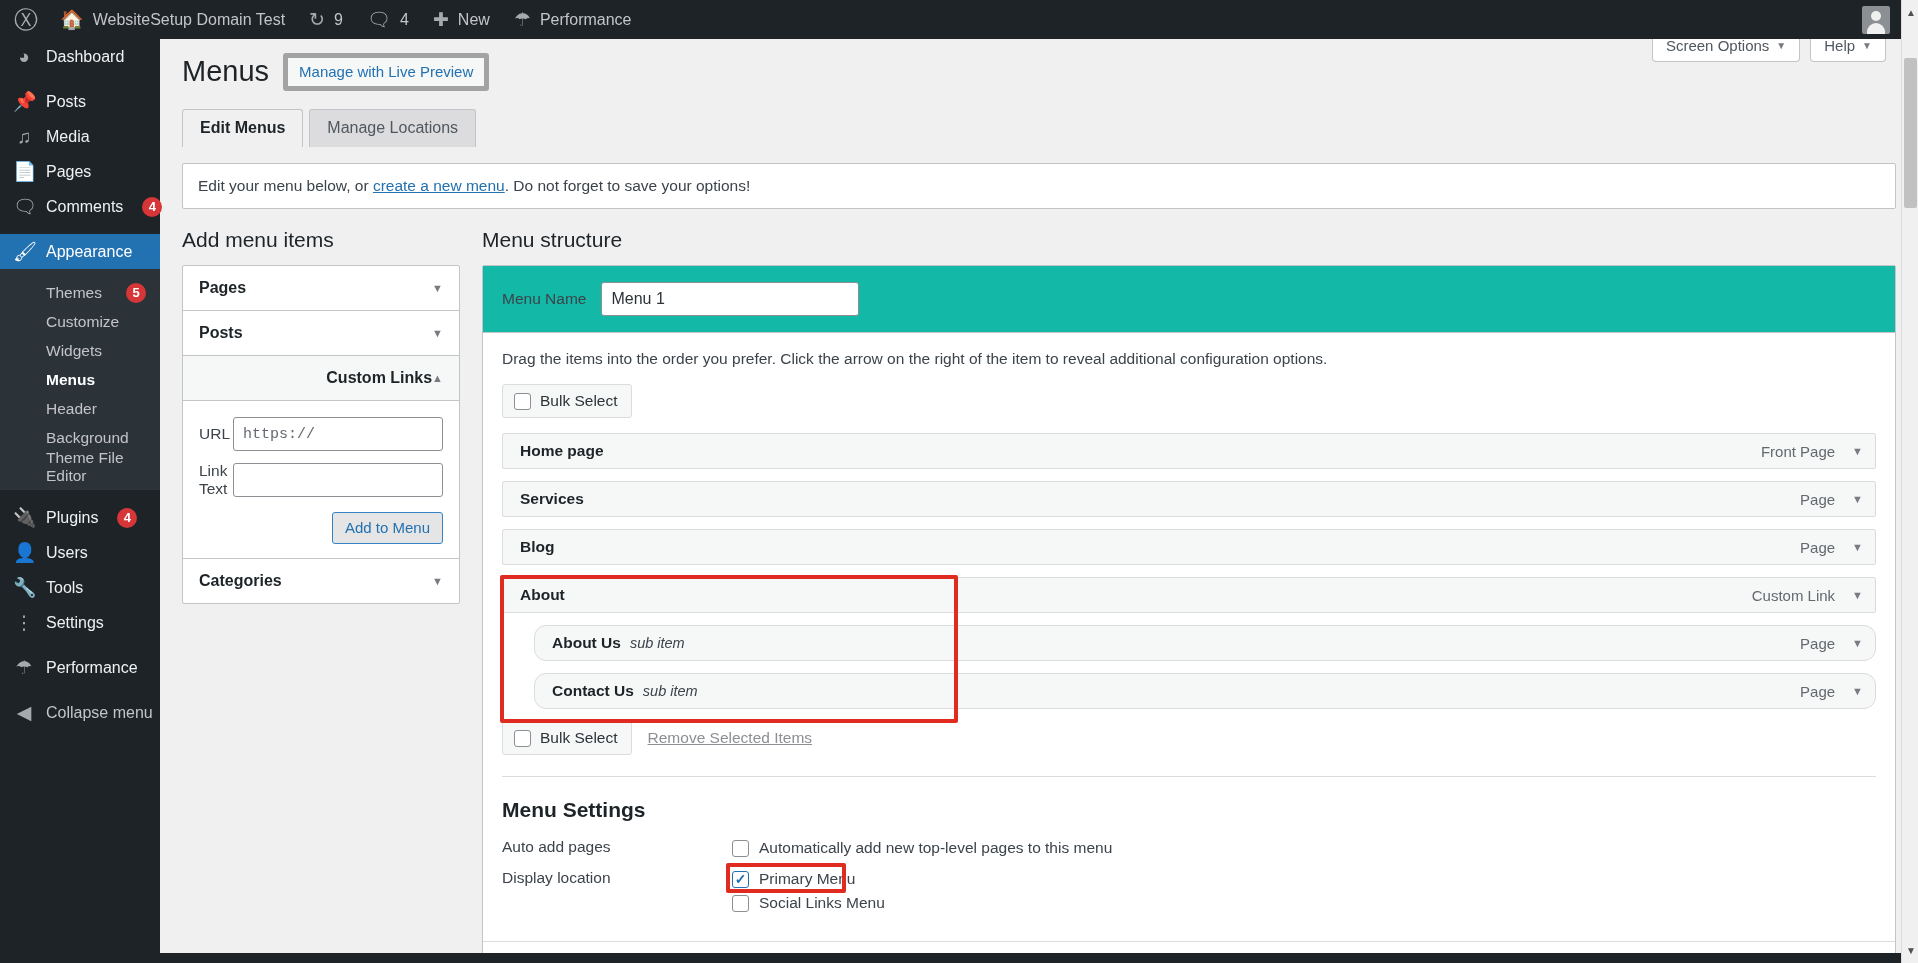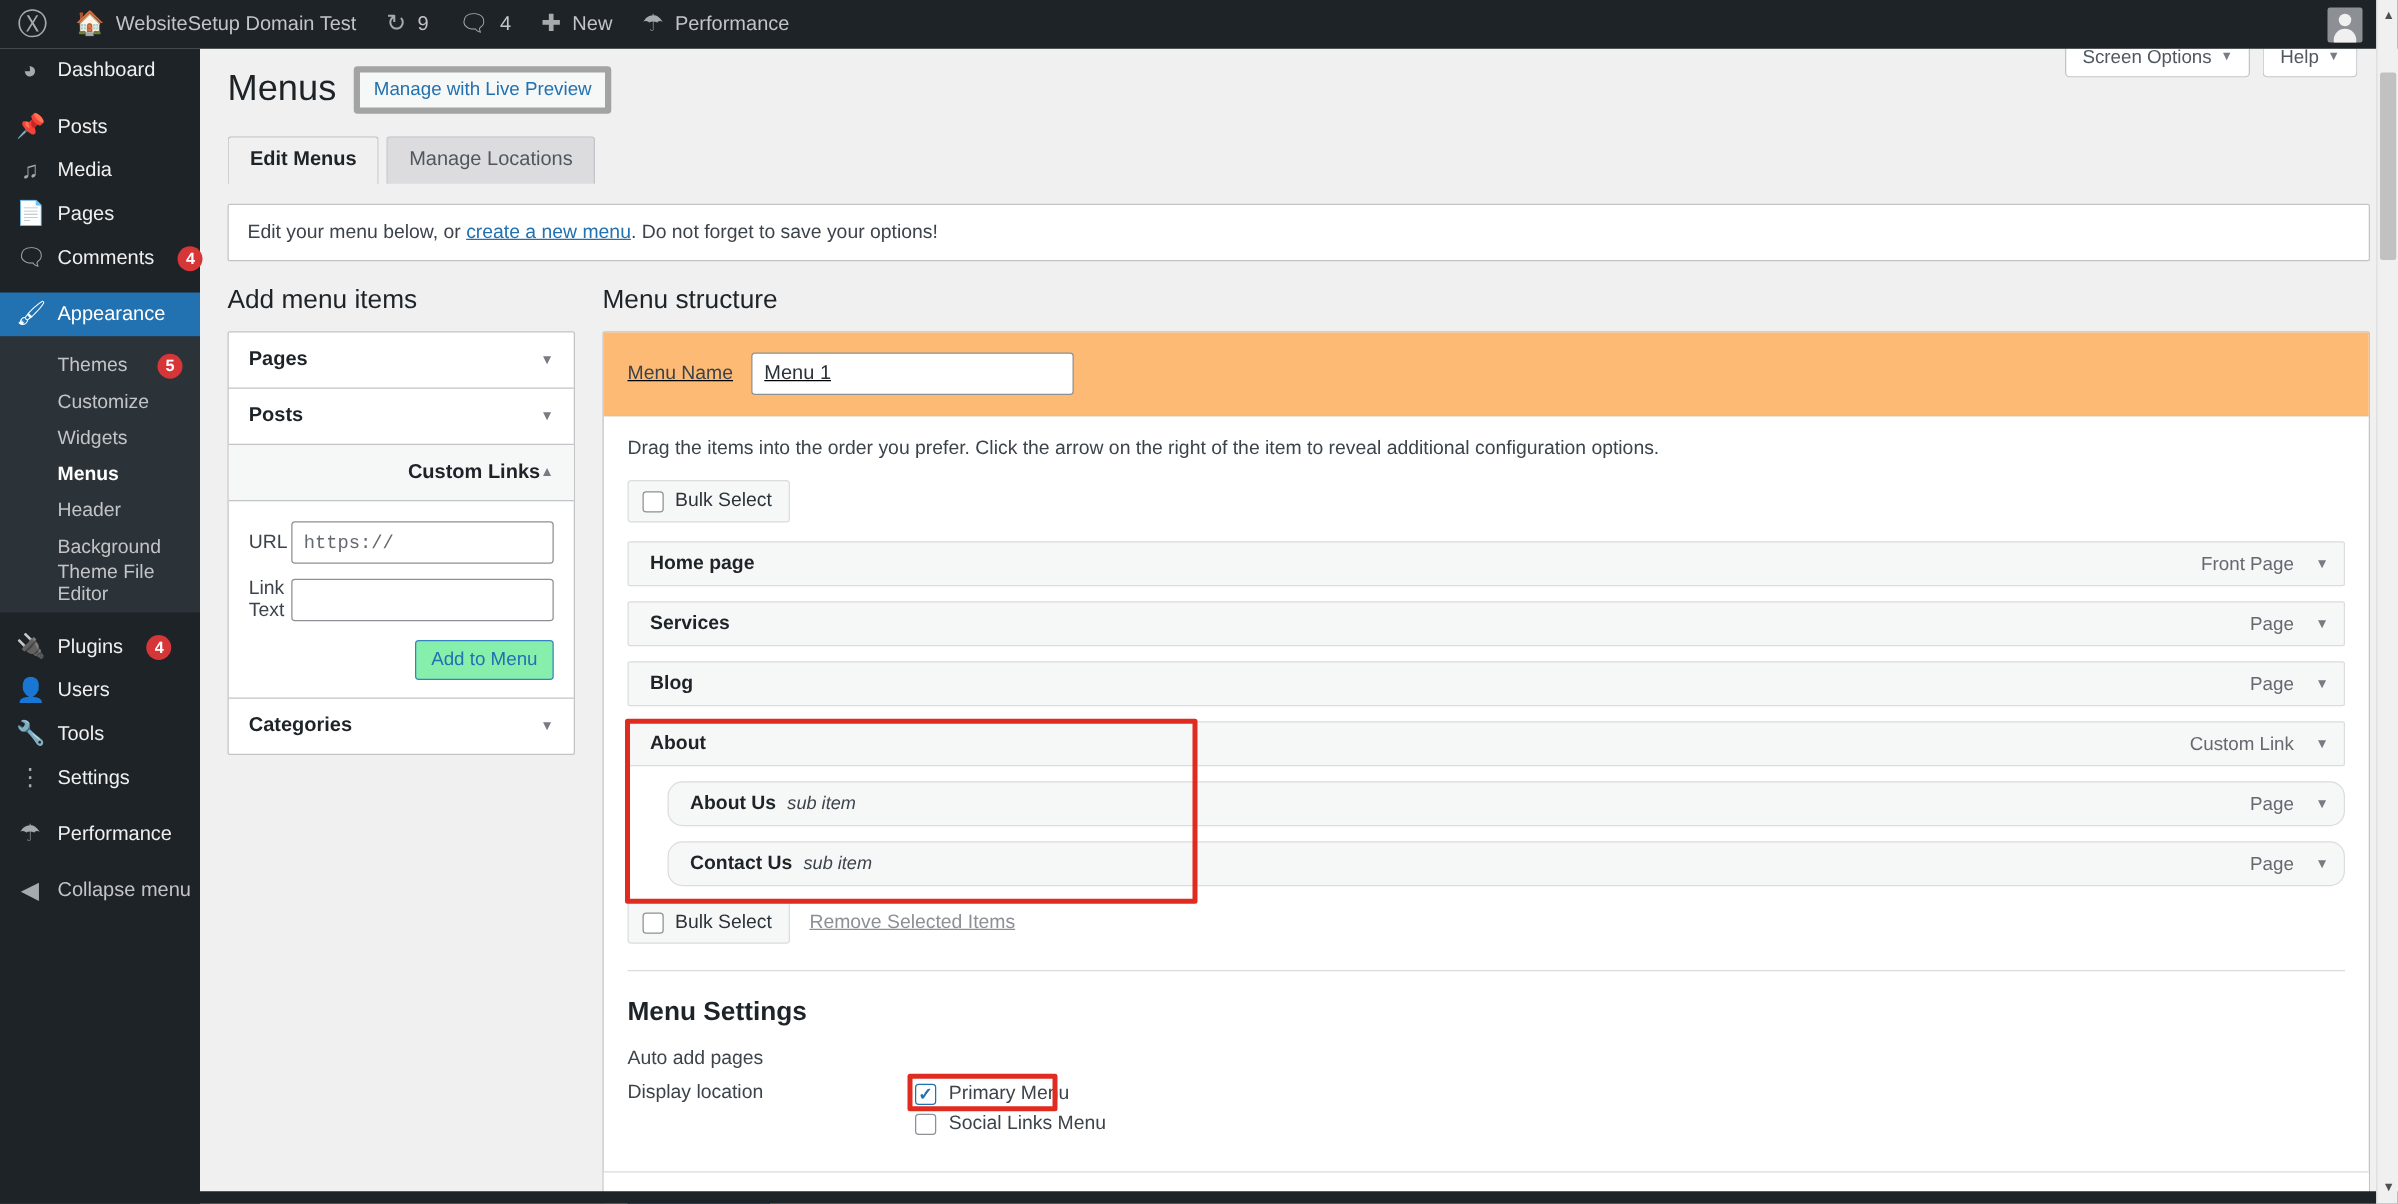--- a/index.html
+++ b/index.html
@@ -122,29 +122,29 @@
   .field-row { display: flex; align-items: center; margin-bottom: 11px; }
   .field-label { width: 74px; font-size: 15.5px; color: #3c434a; }
   .field-input {
     flex: 1; height: 34px; border: 1px solid #8c8f94; border-radius: 3px;
     background: #fff; padding: 0 9px; font-size: 15px; color: #2c3338;
     font-family: "Liberation Mono", monospace;
   }
   .field-input::placeholder { color: #646970; }
   .acc-actions { display: flex; justify-content: flex-end; margin-top: 14px; }
   .btn-secondary {
-    border: 1px solid #3582c4; border-radius: 3px; background: #86efac;
+    border: 1px solid #3582c4; border-radius: 3px; background: #e5e5e5;
     color: #2271b1; font-size: 15px; padding: 6px 12px 7px;
   }
 
   
   .panel { background: #fff; border: 1px solid #c3c4c7; border-radius: 2px; }
   .panel-row-name {
     display: flex; align-items: center; gap: 15px;
-    padding: 16px 19px; background: #fdba74; border-bottom: 1px solid #c3c4c7; text-decoration: underline;
+    padding: 16px 19px; background: #14b8a6; border-bottom: 1px solid #c3c4c7;
   }
   .panel-row-name .lbl { font-size: 15.5px; color: #3c434a; }
   #menu-name-input {
     width: 258px; height: 34px; border: 1px solid #8c8f94; border-radius: 3px;
     padding: 0 9px; font-size: 16px; color: #2c3338; background: #fff;
     font-family: "Liberation Sans", sans-serif;
   }
   .panel-body { padding: 17px 19px 19px 19px; position: relative; }
   .hint { font-size: 15.5px; color: #3c434a; margin-bottom: 16px; }
 
@@ -468,20 +468,24 @@
             </div>
             <a href="#" class="link-muted">Remove Selected Items</a>
           </div>
 
           <div class="divider"></div>
 
           <div class="settings-title">Menu Settings</div>
 
           <div class="set-row">
             <span class="set-label">Auto add pages</span>
+            <div class="set-opt">
+              <span class="cbox"></span>
+              <span>Automatically add new top-level pages to this menu</span>
+            </div>
           </div>
 
           <div class="set-row">
             <span class="set-label">Display location</span>
             <div class="set-opts-wrap">
               <div class="set-opt">
                 <span class="cbox checked"></span>
                 <span>Primary Menu</span>
               </div>
               <div class="set-opt">

